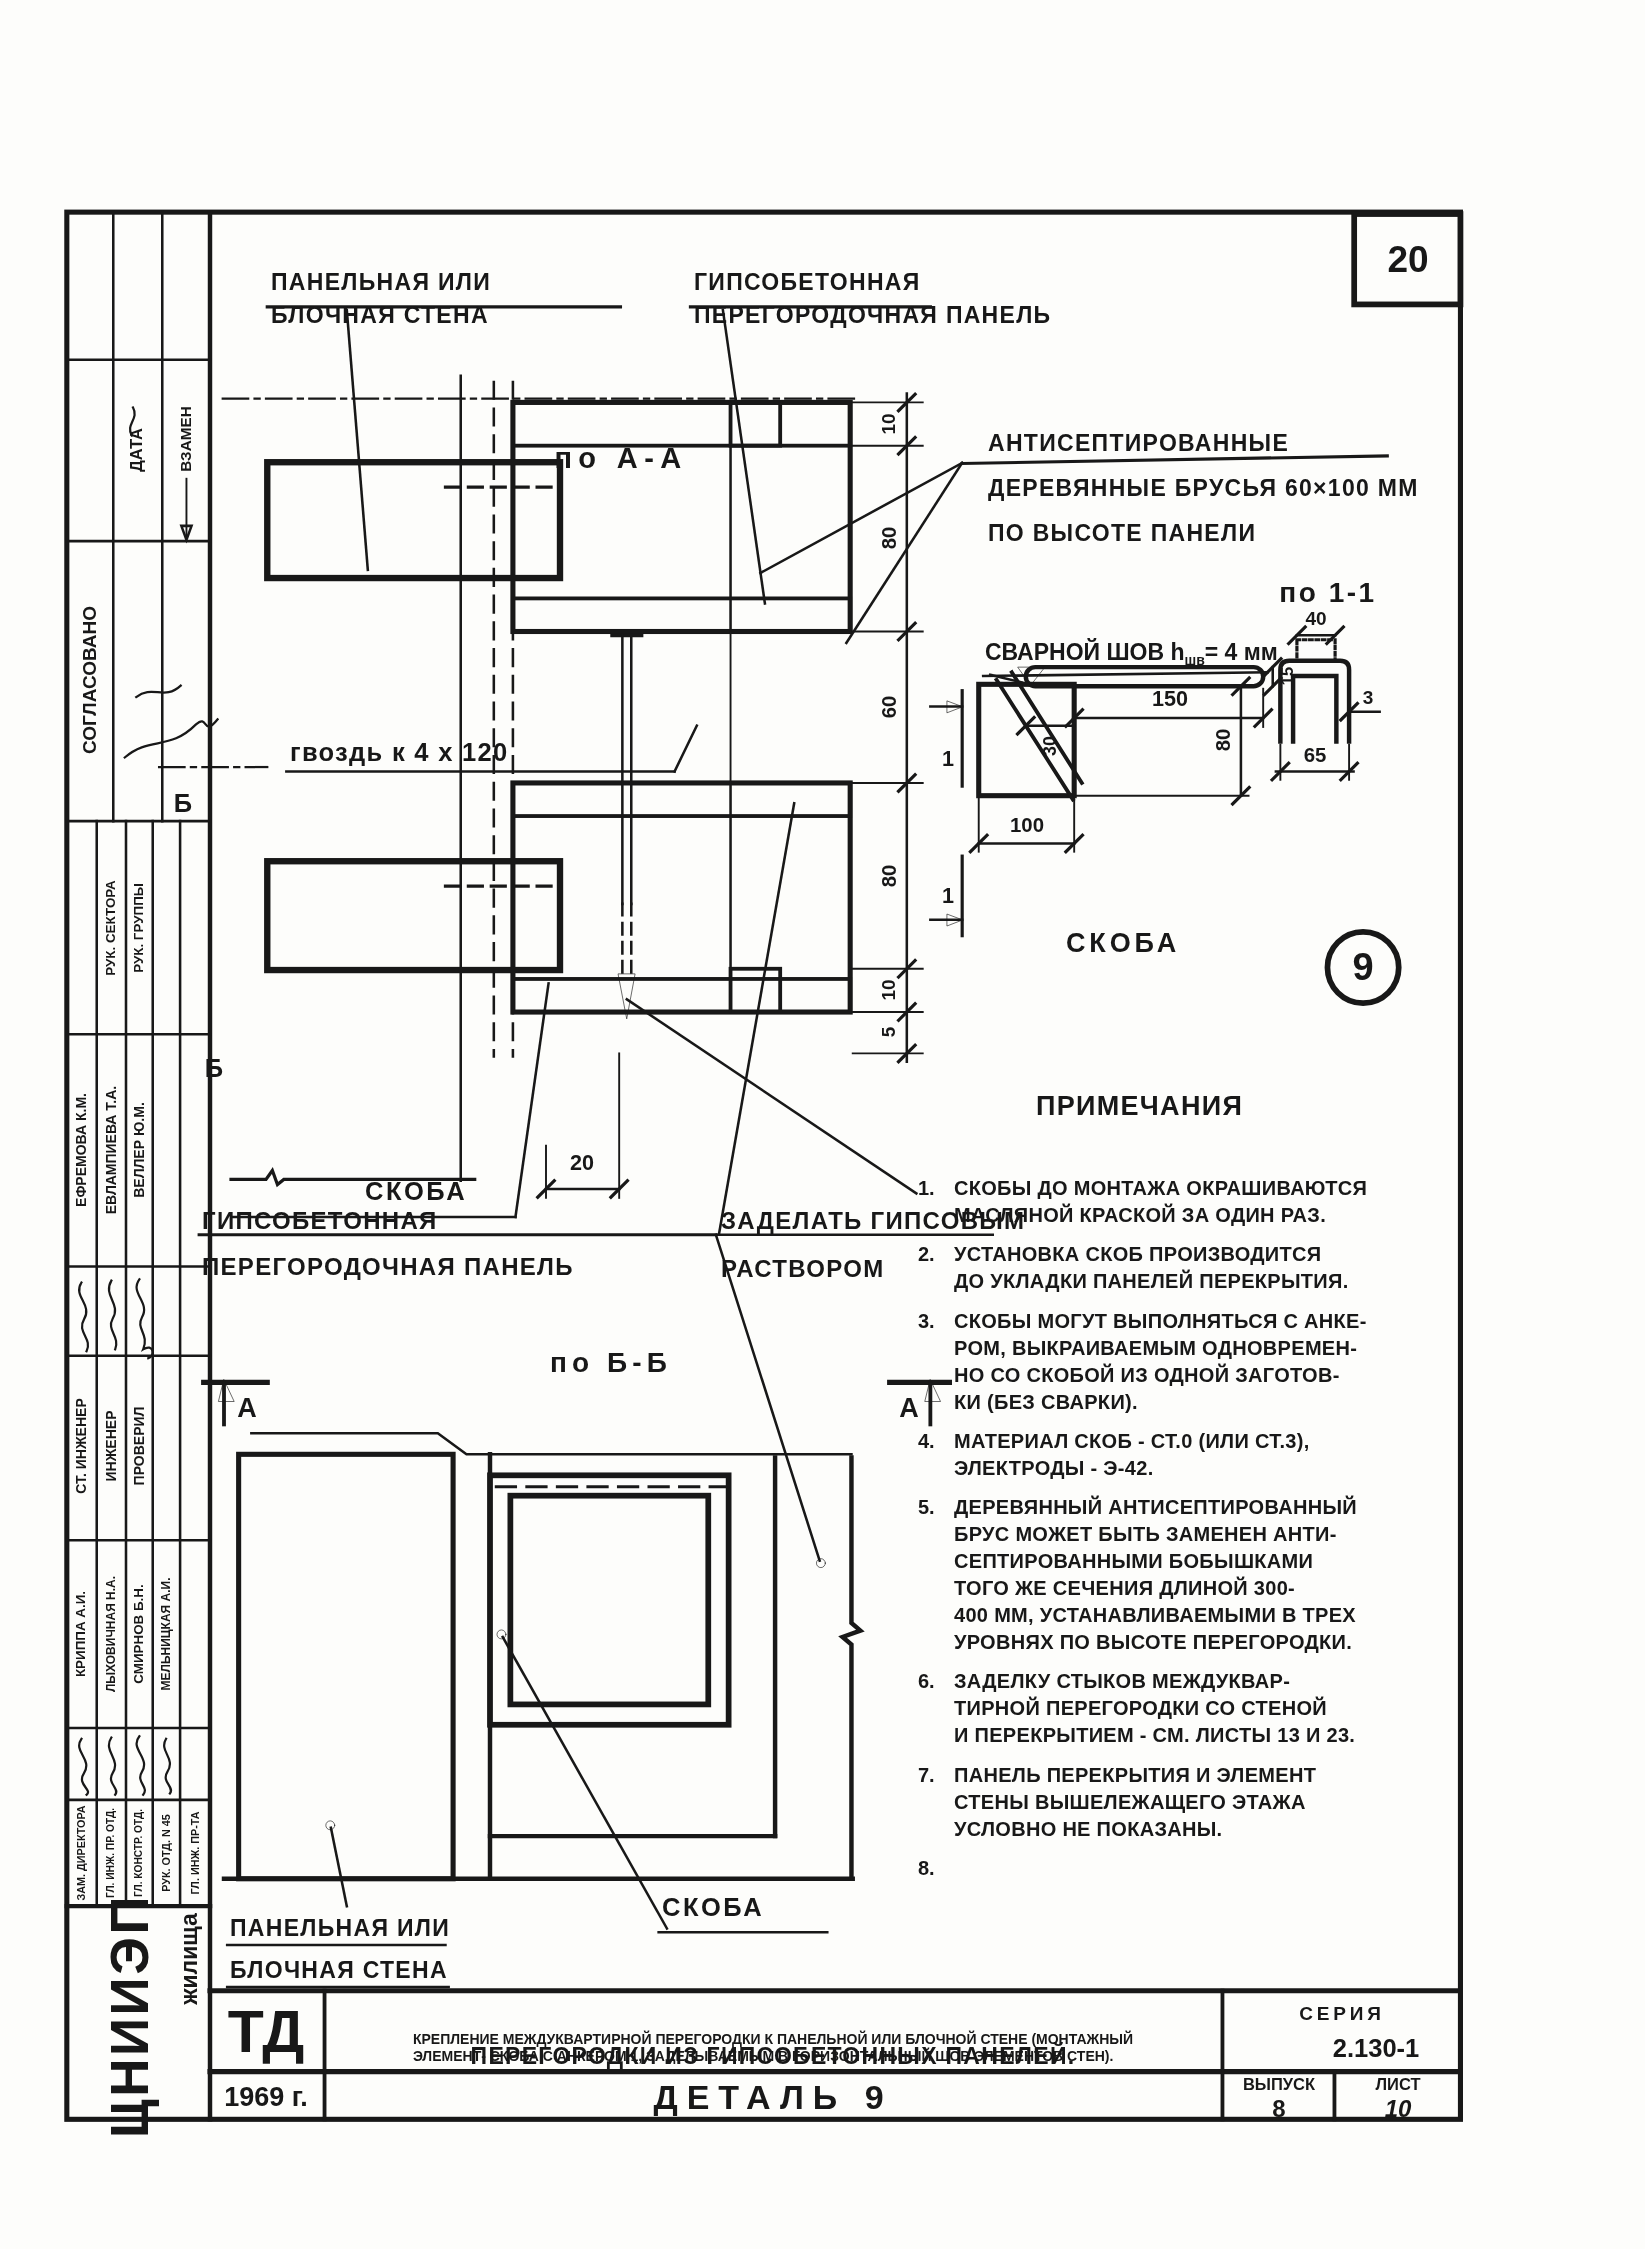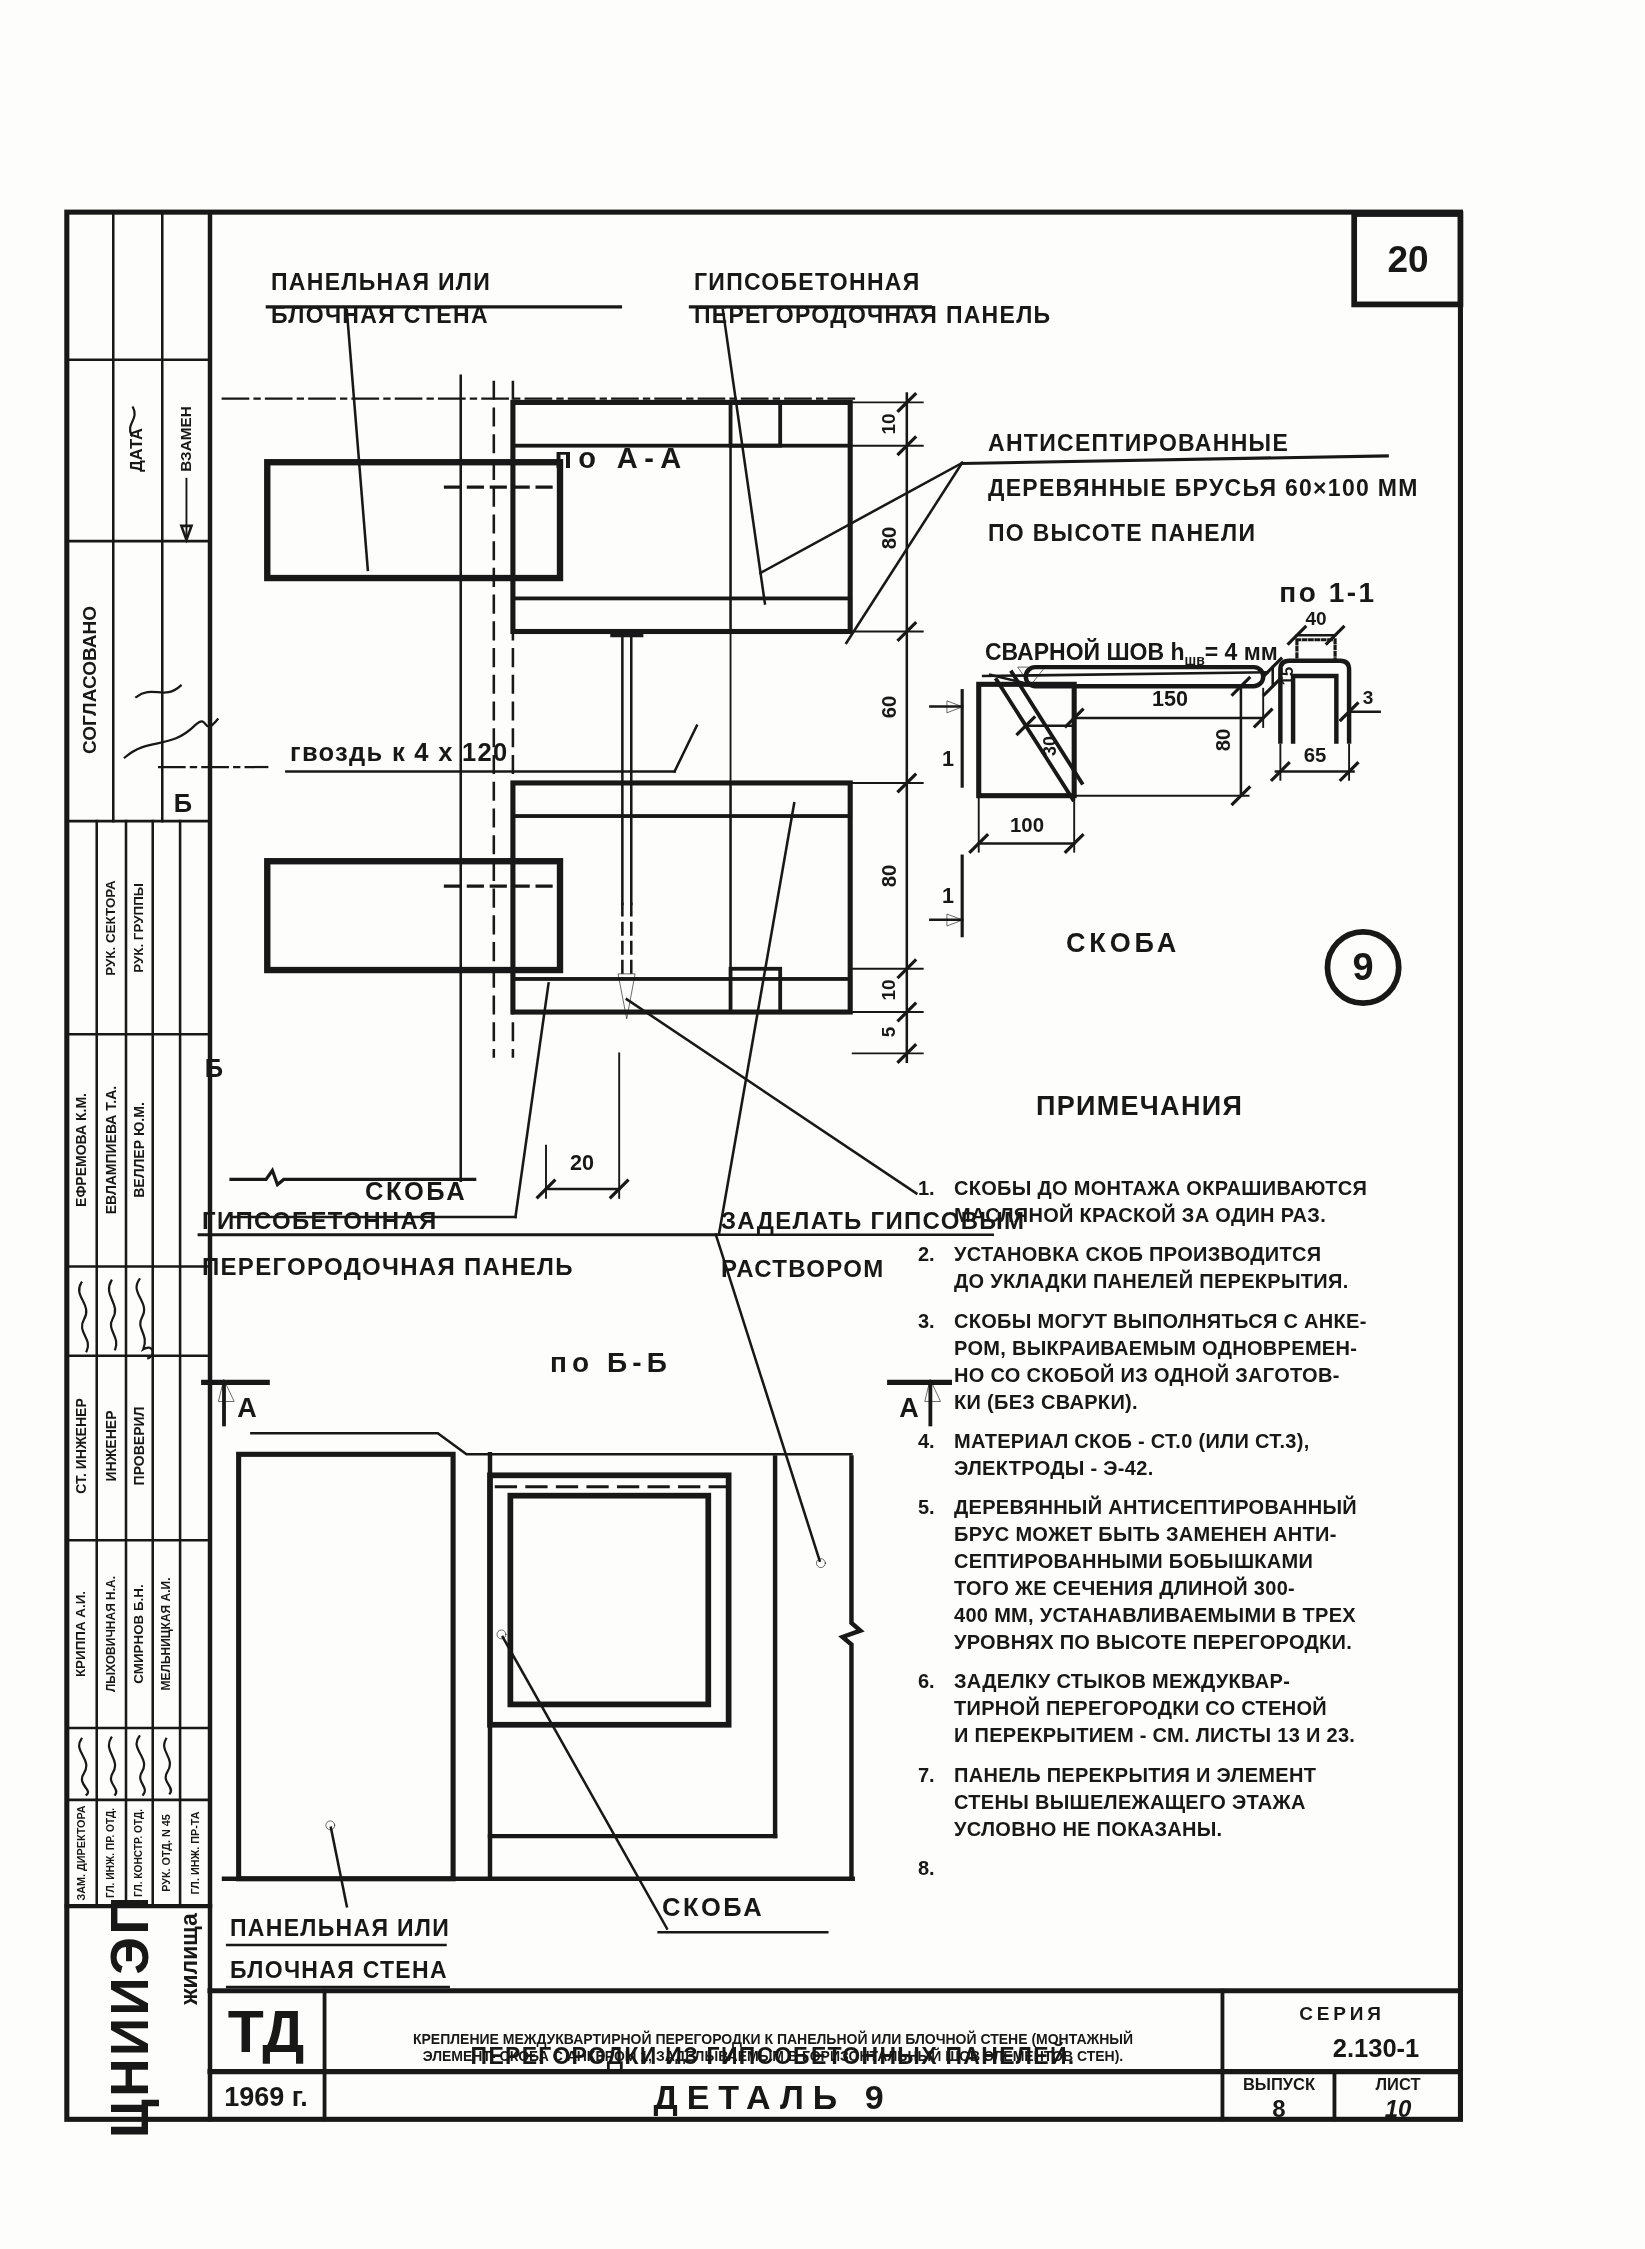--- a/index.html
+++ b/index.html
@@ -2,21 +2,21 @@
 <html style="font-size:10.2px"><head>
 <meta charset="utf-8">
 <style>
   html,body{margin:0;padding:0;background:#e8e8e4;}
   .sheet{position:relative;width:1645px;height:2250px;background:#fdfdfb;overflow:hidden;
          font-family:"Liberation Sans",sans-serif;color:#181818;}
   svg.linework{position:absolute;left:0;top:0;}
   svg.linework line,svg.linework path,svg.linework rect,svg.linework circle,svg.linework polyline{
       stroke:#181818;fill:none;stroke-linecap:square;}
   .t{position:absolute;color:#181818;font-weight:700;white-space:pre-line;line-height:1.2;}
-  .c{transform:translate(-50%,-50%);text-align:center;white-space:nowrap;}
+  .c{transform:translate(-50%,-50%);text-align:left;white-space:nowrap;}
   .rv{transform:translate(-50%,-50%) rotate(-90deg);white-space:nowrap;text-align:center;}
   .hand{letter-spacing:1.3px;}
   .note-row{display:flex;margin:0;}
   .note-num{width:36px;flex:0 0 36px;font-size:20px;line-height:27px;font-weight:700;}
   .note-text{font-size:20px;line-height:27px;font-weight:700;white-space:pre-line;letter-spacing:0.3px;}
   sub.shv{font-size:14px;vertical-align:-5.1px;}
 </style>
 </head>
 <body>
 

